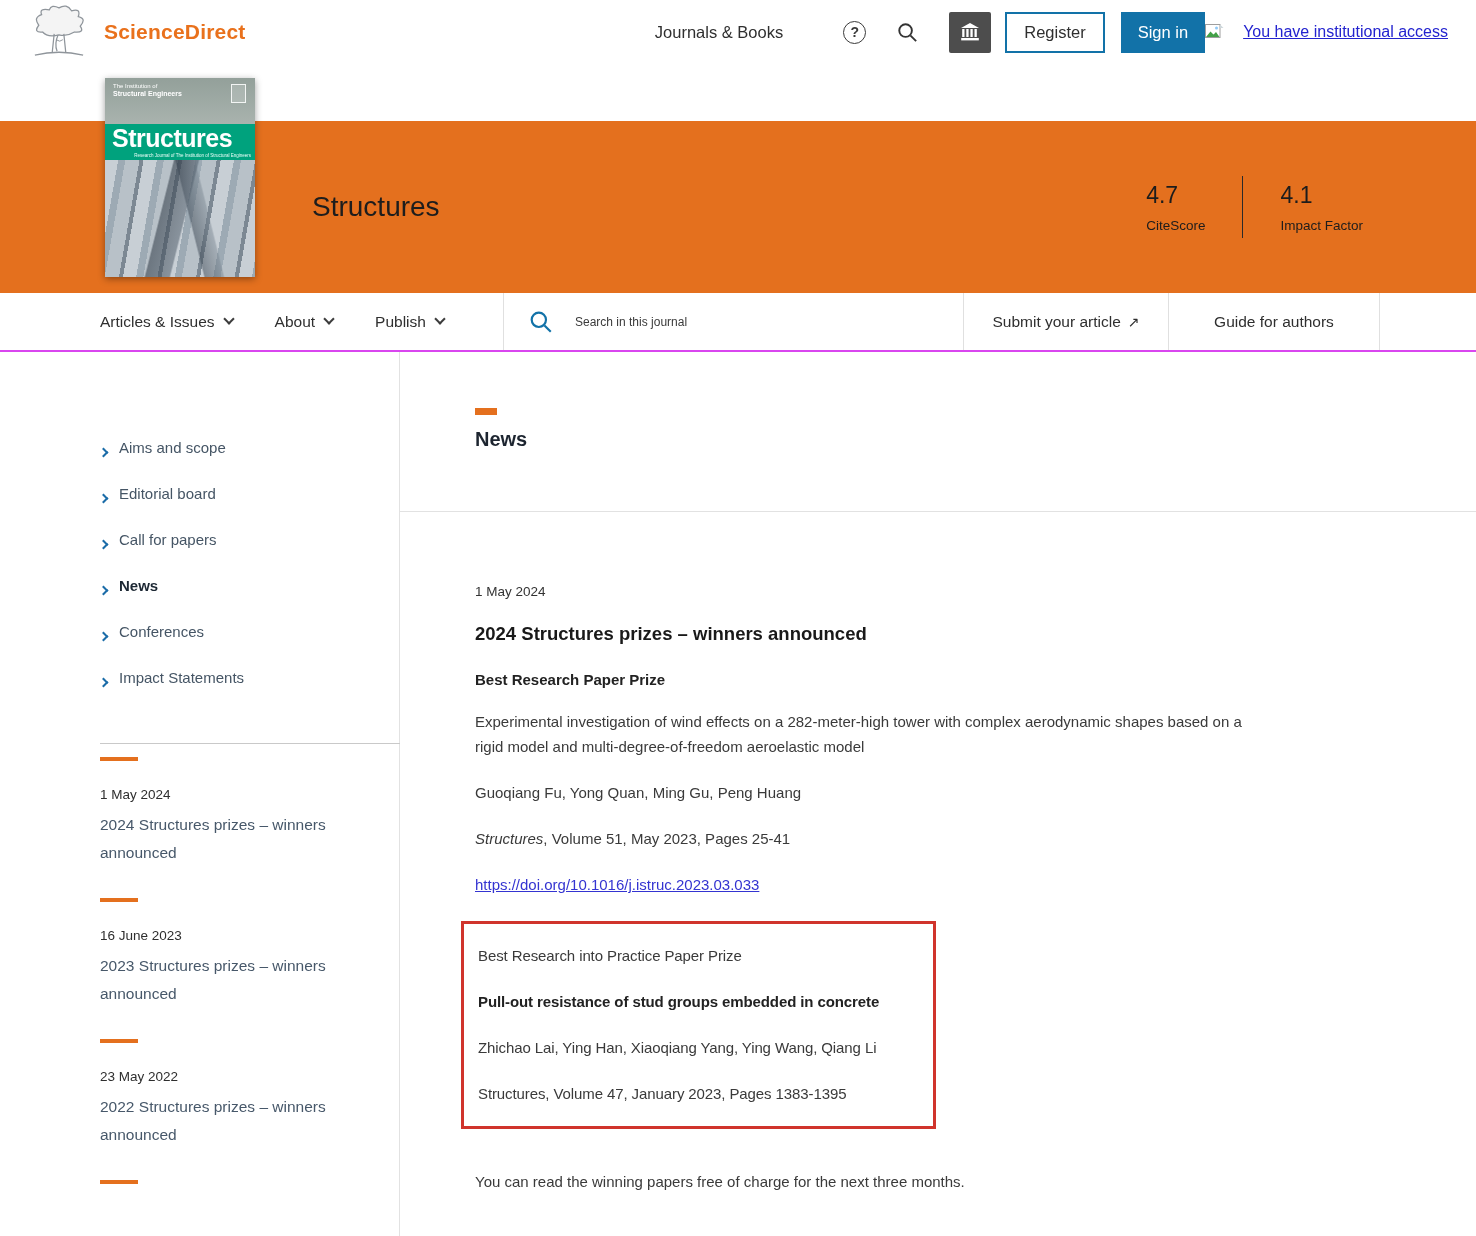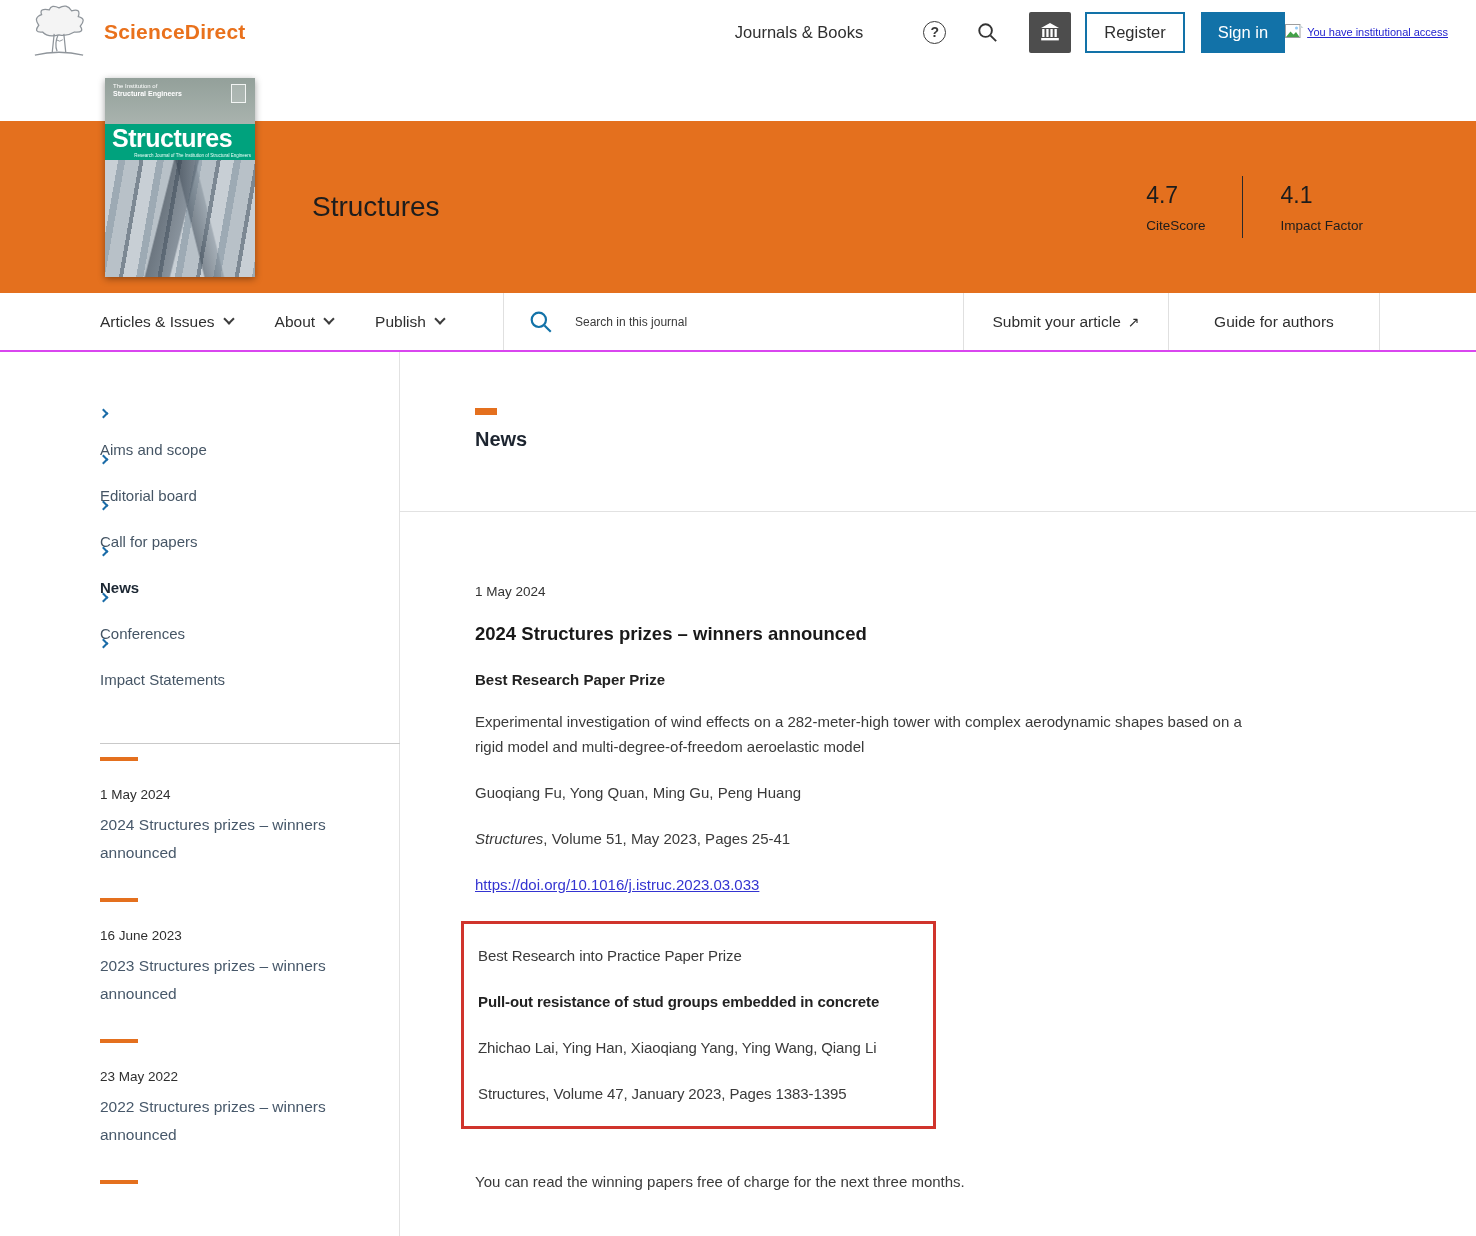--- a/index.html
+++ b/index.html
@@ -15,21 +15,21 @@
   .brand-name { font-size:21px; font-weight:700; color:#e9711c; letter-spacing:0.2px; }
   .hspacer { flex:1; }
   .jb-link { font-size:16.5px; color:#2f2f2f; margin-right:60px; cursor:pointer; }
   .icon-btn { background:none; border:none; padding:0; cursor:pointer; display:flex; align-items:center; }
   .help-btn { margin-right:30px; }
   .help-circle { width:23px; height:23px; border:1.6px solid #3a3a3a; border-radius:50%; display:flex; align-items:center; justify-content:center; font-size:14px; color:#3a3a3a; font-weight:700; }
   .search-btn { margin-right:30px; }
   .inst-btn { width:42px; height:41px; background:#4d4d4d; border:none; border-radius:2px; display:flex; align-items:center; justify-content:center; margin-right:14px; cursor:pointer; }
   .register-btn { height:41px; padding:0 17px; background:#fff; border:2px solid #1272a8; font-size:16.5px; color:#2f2f2f; margin-right:16px; cursor:pointer; font-family:inherit; }
   .signin-btn { height:41px; padding:0 17px; background:#1272a8; border:none; font-size:16.5px; color:#fff; cursor:pointer; font-family:inherit; }
-  .access-link { display:flex; align-items:center; gap:3px; font-size:11px; color:#2323cf; text-decoration:underline; cursor:pointer; }
+  .access-link { display:flex; align-items:center; gap:19px; font-size:16px; color:#2323cf; text-decoration:underline; cursor:pointer; }
   
   .cover { position:absolute; left:105px; top:78px; width:150px; height:199px; z-index:6;
            box-shadow:0 2px 7px rgba(0,0,0,0.38); background:#9aa5a1; }
   .cover-top { height:46px; background:linear-gradient(180deg,#93a09a 0%,#a9b3ae 100%); position:relative; padding:5px 0 0 8px; }
   .cover-inst { color:#fff; font-size:6px; line-height:7px; }
   .cover-inst .l2 { font-weight:700; font-size:7px; }
   .cover-emblem { position:absolute; right:9px; top:6px; width:15px; height:19px; border:1px solid rgba(255,255,255,0.85); background:rgba(255,255,255,0.18); }
   .cover-band { height:36px; background:#00a27d; position:relative; padding:1px 0 0 7px; }
   .cover-band-title { color:#fff; font-size:25px; font-weight:700; letter-spacing:-0.5px; line-height:26px; }
   .cover-sub { position:absolute; right:4px; bottom:2px; color:#eafff8; font-size:4.5px; }
@@ -56,21 +56,21 @@
   .nav-search { width:459px; display:flex; align-items:center; padding-left:24px; gap:19px; flex:none; }
   .nav-search input { border:none; outline:none; background:transparent; font-size:12px; color:#8b5cf6; width:330px; font-family:inherit; }
   .nav-search input::placeholder { color:#3a3a3a; opacity:1; }
   .nav-action { display:flex; align-items:center; justify-content:center; font-size:15.5px; color:#2f2f2f; cursor:pointer; flex:none; }
   .submit-action { width:204px; gap:7px; }
   .guide-action { width:210px; }
   .ext-arrow { font-size:14px; color:#2f2f2f; }
   
   .page-body { display:flex; height:884px; }
   .sidebar { width:400px; flex:none; border-right:1px solid #e2e2e2; padding-top:58px; }
-  .side-link { display:flex; align-items:flex-start; height:46px; padding-left:100px; gap:24px; font-size:15px; color:#455565; cursor:pointer;flex-direction:column; }
+  .side-link { display:flex; align-items:flex-end; height:46px; padding-left:100px; gap:12px; font-size:15px; color:#455565; cursor:pointer; }
   .chev-right { width:7px; height:7px; border-top:2.5px solid #1b6ca8; border-right:2.5px solid #1b6ca8; transform:rotate(45deg); flex:none; }
   .side-link.active { font-weight:700; color:#1c2733; }
   .side-news { margin:57px 0 0 100px; width:300px; border-top:1px solid #c9c9c9; padding-top:13px; }
   .news-entry { margin-bottom:31px; cursor:pointer; }
   .accent-bar { width:38px; height:4px; background:#e4701e; }
   .news-date { margin-top:26px; font-size:13.5px; color:#2e2e2e; }
   .news-title { margin-top:9px; font-size:15.5px; line-height:28px; color:#47586a; width:248px; }
   
   .content { flex:1; }
   .content-head { height:160px; border-bottom:1px solid #e2e2e2; padding:56px 0 0 75px; }

